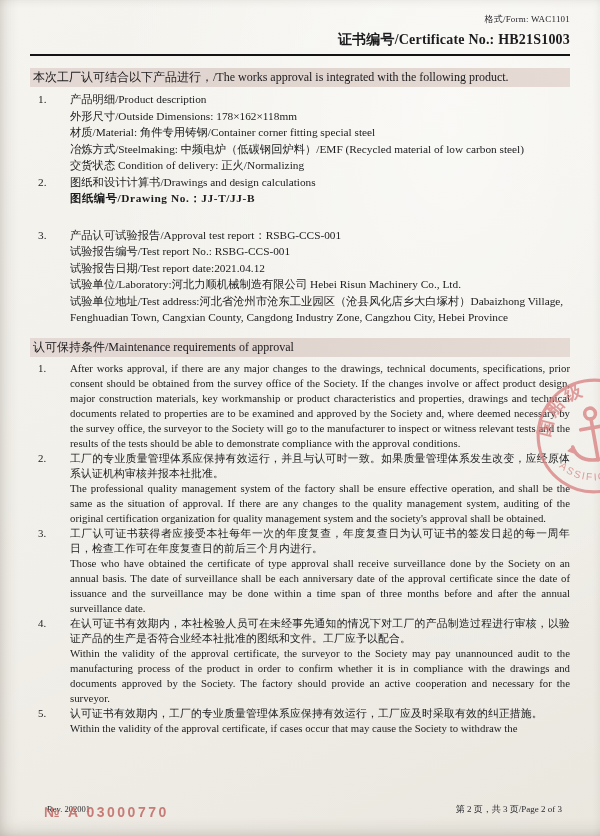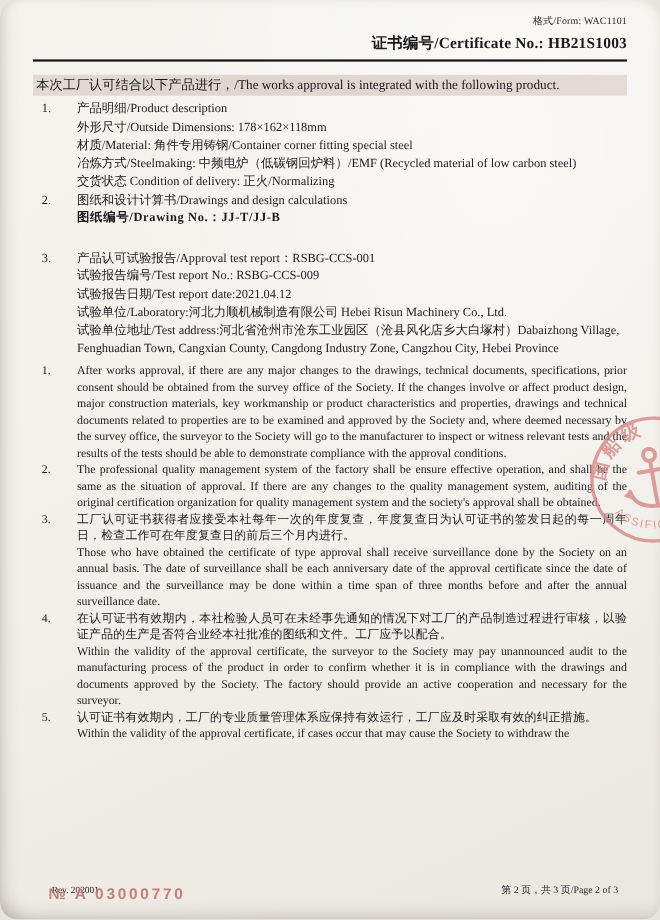--- a/index.html
+++ b/index.html
@@ -11,21 +11,20 @@
   }
   .page{
     position:absolute;inset:0;box-sizing:border-box;
     padding:0 30px;
     background:
       radial-gradient(ellipse at 75% 15%, rgba(255,255,255,.55), rgba(255,255,255,0) 55%),
       linear-gradient(155deg,#f5f4ef 0%,#f1efe9 55%,#eae7df 100%);
     box-shadow:
       inset 12px -12px 20px -16px rgba(70,58,45,.45),
       inset -5px 6px 12px -10px rgba(70,58,45,.25);
-    border-radius: 16px;
   }
   .form-label{
     padding-top:13px;text-align:right;font-size:9px;letter-spacing:.2px;color:#26262a;
   }
   .title{
     margin-top:5px;text-align:right;font-weight:bold;font-size:14px;letter-spacing:.2px;
   }
   .rule{height:2px;background:#141414;margin-top:5px;}
   .band{
     margin-top:12px;
@@ -87,42 +86,44 @@
       <div class="obody">
         <div class="oline">图纸和设计计算书/Drawings and design calculations</div>
         <div class="oline boldline">图纸编号/Drawing No.：JJ-T/JJ-B</div>
       </div>
     </div>
 
     <div class="oitem gap">
       <div class="onum">3.</div>
       <div class="obody">
         <div class="oline">产品认可试验报告/Approval test report：RSBG-CCS-001</div>
-        <div class="oline">试验报告编号/Test report No.: RSBG-CCS-009</div>
+        <div class="oline">试验报告编号/Test report No.: RSBG-CCS-001</div>
         <div class="oline">试验报告日期/Test report date:2021.04.12</div>
         <div class="oline">试验单位/Laboratory:河北力顺机械制造有限公司 Hebei Risun Machinery Co., Ltd.</div>
         <div class="oline">试验单位地址/Test address:河北省沧州市沧东工业园区（沧县风化店乡大白塚村）Dabaizhong Village, Fenghuadian Town, Cangxian County, Cangdong Industry Zone, Cangzhou City, Hebei Province</div>
       </div>
     </div>
 
   </div>
 
+  <div class="band band2">认可保持条件/Maintenance requirements of approval</div>
 
   <div class="mlist">
 
     <div class="mitem">
       <div class="onum">1.</div>
       <div class="obody">
         <p class="en">After works approval, if there are any major changes to the drawings, technical documents, specifications, prior consent should be obtained from the survey office of the Society. If the changes involve or affect product design, major construction materials, key workmanship or product characteristics and properties, drawings and technical documents related to properties are to be examined and approved by the Society and, where deemed necessary by the survey office, the surveyor to the Society will go to the manufacturer to inspect or witness relevant tests and the results of the tests should be able to demonstrate compliance with the approval conditions.</p>
       </div>
     </div>
 
     <div class="mitem">
       <div class="onum">2.</div>
       <div class="obody">
+        <p class="cn">工厂的专业质量管理体系应保持有效运行，并且与认可时一致。如果质量管理体系发生改变，应经原体系认证机构审核并报本社批准。</p>
         <p class="en">The professional quality management system of the factory shall be ensure effective operation, and shall be the same as the situation of approval. If there are any changes to the quality management system, auditing of the original certification organization for quality management system and the society's approval shall be obtained.</p>
       </div>
     </div>
 
     <div class="mitem">
       <div class="onum">3.</div>
       <div class="obody">
         <p class="cn">工厂认可证书获得者应接受本社每年一次的年度复查，年度复查日为认可证书的签发日起的每一周年日，检查工作可在年度复查日的前后三个月内进行。</p>
         <p class="en">Those who have obtained the certificate of type approval shall receive surveillance done by the Society on an annual basis. The date of surveillance shall be each anniversary date of the approval certificate since the date of issuance and the surveillance may be done within a time span of three months before and after the annual surveillance date.</p>
       </div>

